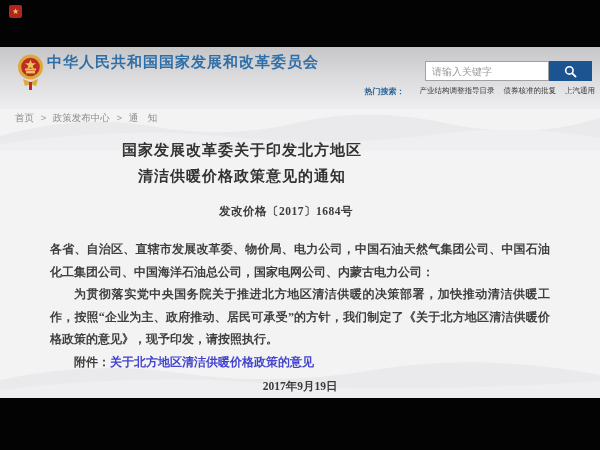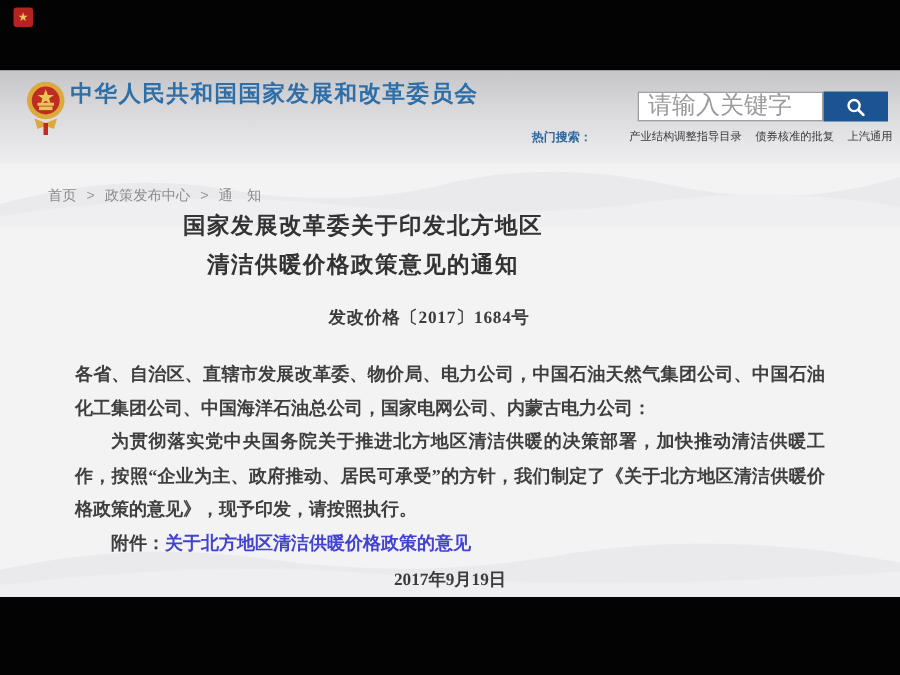--- a/index.html
+++ b/index.html
@@ -28,38 +28,38 @@
     position:absolute;left:47px;top:6px;
     font-size:15px;font-weight:bold;color:#2f6fa8;letter-spacing:1px;white-space:nowrap;
   }
   .title-en{
     position:absolute;left:47px;top:27px;
     font-size:9.5px;font-weight:bold;color:#3b78ae;letter-spacing:0.4px;word-spacing:2px;white-space:nowrap;
   }
   .search-input{
     position:absolute;left:425px;top:14px;width:124px;height:20px;
     box-sizing:border-box;border:1px solid #a0a0a0;background:#ffffff;
-    font-size:16px;color:#555;padding:0 0 0 6px;outline:none;
+    font-size:10px;color:#555;padding:0 0 0 6px;outline:none;
     font-family:"Liberation Sans", sans-serif;
   }
   .search-input::placeholder{color:#9a9a9a;opacity:1;}
   .search-button{
     position:absolute;left:549px;top:14px;width:43px;height:20px;
     background:#1c5492;border:none;display:flex;align-items:center;justify-content:center;
     cursor:pointer;padding:0;
   }
   .hot-row{
     position:absolute;left:0;top:38px;width:595px;height:12px;
     display:flex;justify-content:flex-end;align-items:center;white-space:nowrap;
   }
-  .hot-label{font-size:8px;font-weight:bold;color:#2c679c;margin-right:16px;text-align:center;}
+  .hot-label{font-size:8px;font-weight:bold;color:#2c679c;margin-right:6px;text-align:center;}
   .hot-link{font-size:7.5px;color:#3a3a3a;margin-left:9px;text-decoration:none;cursor:pointer;}
   
   .breadcrumb{
-    position:absolute;left:15px;top:124px;font-size:9.5px;color:#8b8b8b;white-space:nowrap;margin-left:17px;
+    position:absolute;left:15px;top:112px;font-size:9.5px;color:#8b8b8b;white-space:nowrap;
   }
   .breadcrumb .sep{margin:0 4px;color:#9b9b9b;}
   .crumb{color:#8b8b8b;text-decoration:none;cursor:pointer;}
   
   .wave{position:absolute;left:0;width:600px;pointer-events:none;}
   
   .doc{position:absolute;left:0;top:0;width:600px;height:450px;
     font-family:"Liberation Serif", serif;color:#3c3c3c;}
   .doc-title{position:absolute;left:0;width:484px;text-align:center;
     font-size:15px;font-weight:bold;letter-spacing:1px;color:#333;}

